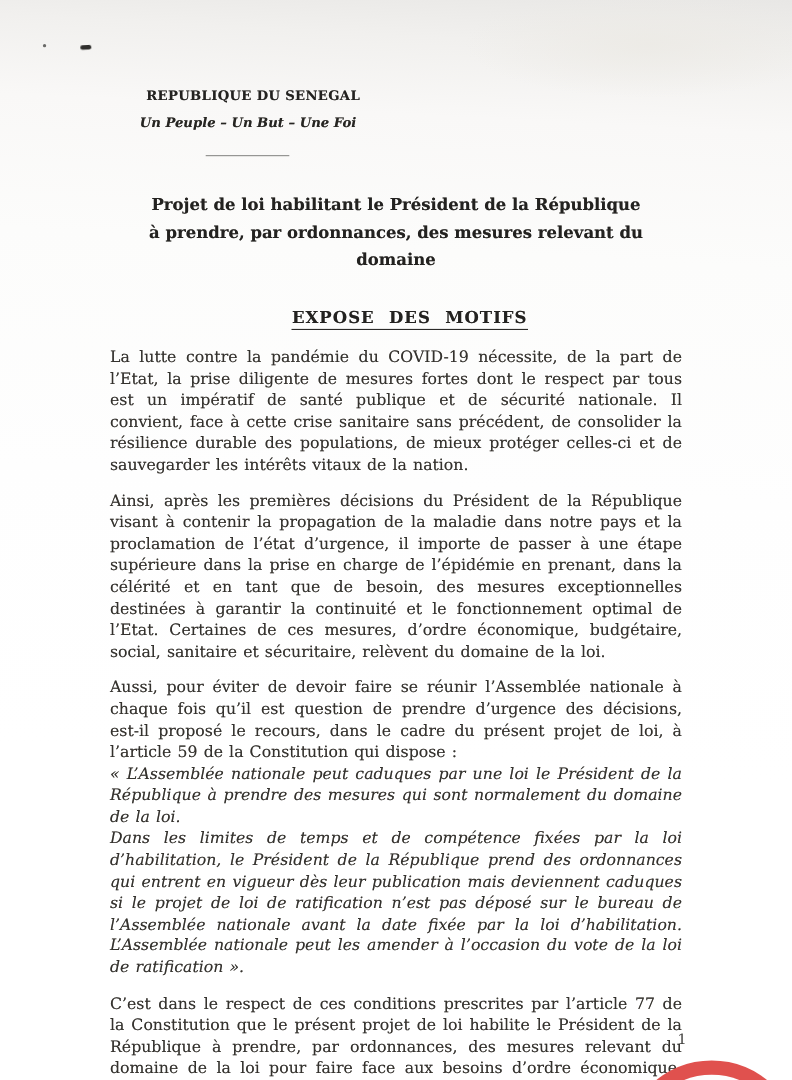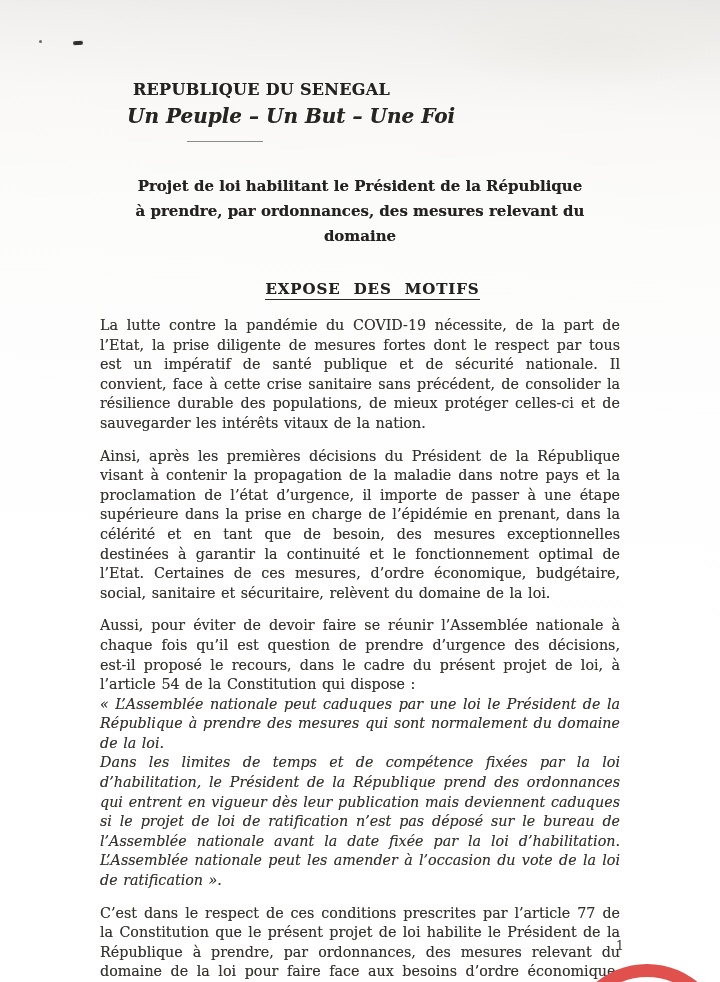--- a/index.html
+++ b/index.html
@@ -20,26 +20,26 @@
     position: absolute; left: 39px; top: 40px; width: 3px; height: 3px;
     background: #6a6a68; border-radius: 50%; filter: blur(0.4px);
   }
   .pen-dash {
     position: absolute; left: 73px; top: 41px; width: 10px; height: 4px;
     background: #2f2e2c; border-radius: 2px; transform: rotate(-3deg); filter: blur(0.4px);
   }
   
   .country {
     position: absolute; left: 133px; top: 80px;
-    font-size: 16px; font-weight: bold; letter-spacing: 0.3px; color: #232220;
+    font-size: 12px; font-weight: bold; letter-spacing: 0.3px; color: #232220;
     text-shadow: 0 0 0.5px rgba(50,45,40,0.5);
   }
   .motto {
     position: absolute; left: 127px; top: 104px;
-    font-size: 20px; font-weight: bold; font-style: italic; color: #262522;
+    font-size: 12px; font-weight: bold; font-style: italic; color: #262522;
     text-shadow: 0 0 0.5px rgba(50,45,40,0.5);
   }
   .letterhead-rule {
     position: absolute; left: 187px; top: 141px; width: 76px; height: 0;
     border-top: 1.7px solid #8b8b89;
   }
   
   .doc-title {
     position: absolute; left: 100px; top: 174px; width: 520px;
     text-align: center; font-size: 15px; font-weight: bold; line-height: 25px;
@@ -93,21 +93,21 @@
     <div>à prendre, par ordonnances, des mesures relevant du domaine</div>
   </div>
 
   <div class="section-heading-wrap">
     <span class="section-heading">EXPOSE DES MOTIFS</span>
   </div>
 
   <div class="doc-body">
     <p class="para">La lutte contre la pandémie du COVID-19 nécessite, de la part de l’Etat, la prise diligente de mesures fortes dont le respect par tous est un impératif de santé publique et de sécurité nationale. Il convient, face à cette crise sanitaire sans précédent, de consolider la résilience durable des populations, de mieux protéger celles-ci et de sauvegarder les intérêts vitaux de la nation.</p>
     <p class="para">Ainsi, après les premières décisions du Président de la République visant à contenir la propagation de la maladie dans notre pays et la proclamation de l’état d’urgence, il importe de passer à une étape supérieure dans la prise en charge de l’épidémie en prenant, dans la célérité et en tant que de besoin, des mesures exceptionnelles destinées à garantir la continuité et le fonctionnement optimal de l’Etat. Certaines de ces mesures, d’ordre économique, budgétaire, social, sanitaire et sécuritaire, relèvent du domaine de la loi.</p>
-    <p class="para tight">Aussi, pour éviter de devoir faire se réunir l’Assemblée nationale à chaque fois qu’il est question de prendre d’urgence des décisions, est-il proposé le recours, dans le cadre du présent projet de loi, à l’article 54 de la Constitution qui dispose :</p>
+    <p class="para tight">Aussi, pour éviter de devoir faire se réunir l’Assemblée nationale à chaque fois qu’il est question de prendre d’urgence des décisions, est-il proposé le recours, dans le cadre du présent projet de loi, à l’article 59 de la Constitution qui dispose :</p>
     <p class="para tight italic">« L’Assemblée nationale peut caduques par une loi le Président de la République à prendre des mesures qui sont normalement du domaine de la loi.</p>
     <p class="para italic">Dans les limites de temps et de compétence fixées par la loi d’habilitation, le Président de la République prend des ordonnances qui entrent en vigueur dès leur publication mais deviennent caduques si le projet de loi de ratification n’est pas déposé sur le bureau de l’Assemblée nationale avant la date fixée par la loi d’habilitation. L’Assemblée nationale peut les amender à l’occasion du vote de la loi de ratification ».</p>
     <p class="para">C’est dans le respect de ces conditions prescrites par l’article 77 de la Constitution que le présent projet de loi habilite le Président de la République à prendre, par ordonnances, des mesures relevant du domaine de la loi pour faire face aux besoins d’ordre économique, budgétaire, sécuritaire et sanitaire induits par la crise sanitaire. Le Gouvernement</p>
   </div>
 
   <div class="page-number">1</div>
 
   <div class="stamp">
     <div class="stamp-ring-outer" style="background: rgb(224, 81, 78);"></div>
     <div class="stamp-ring-mid"></div>

